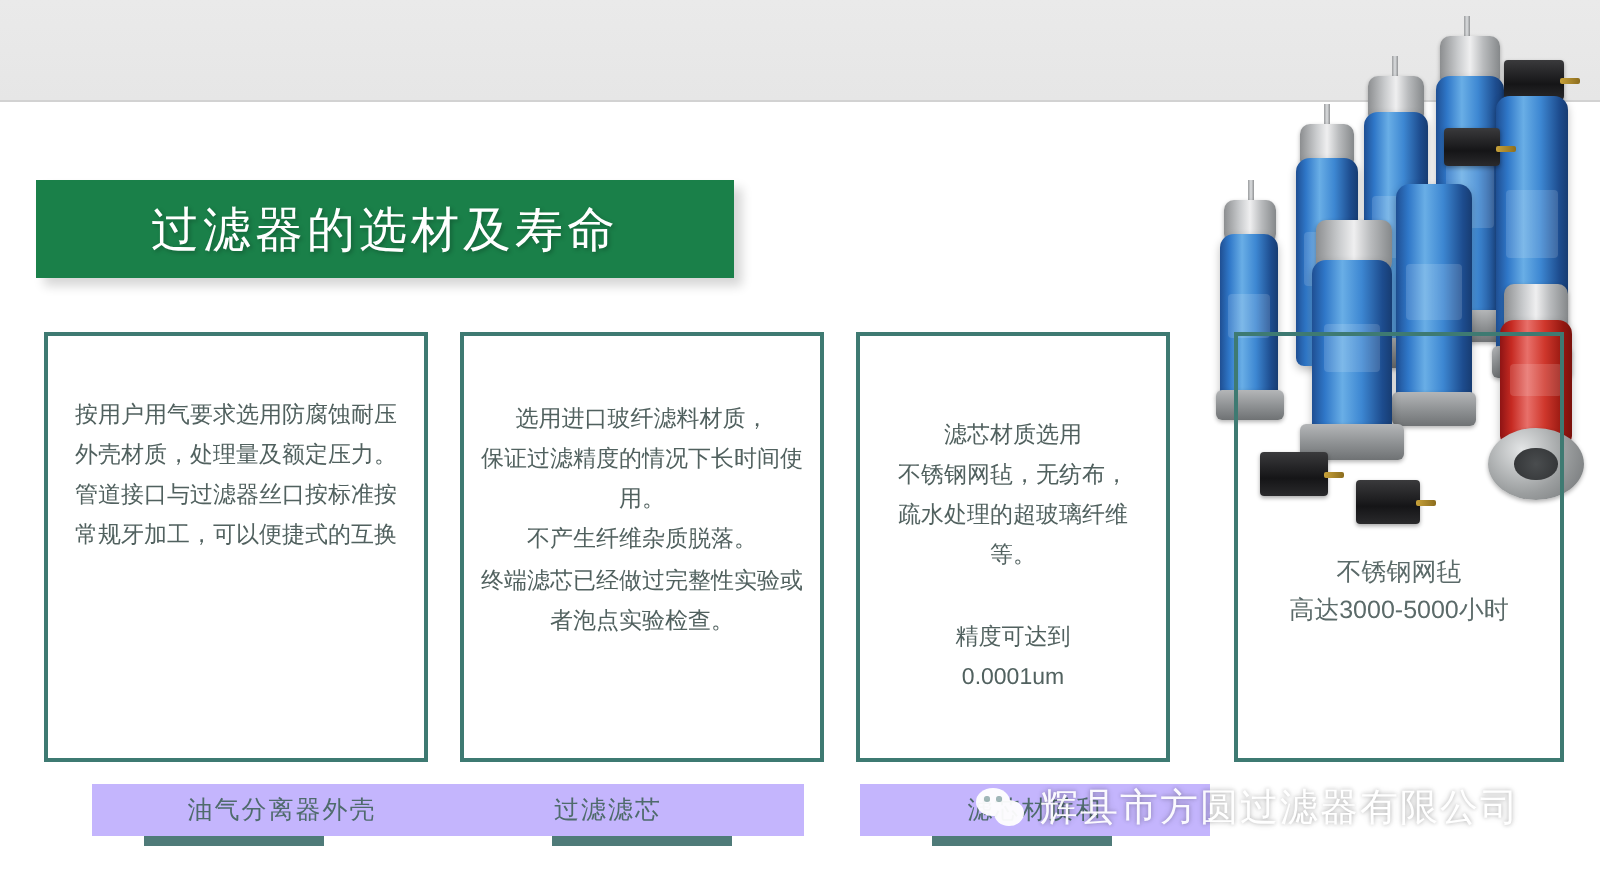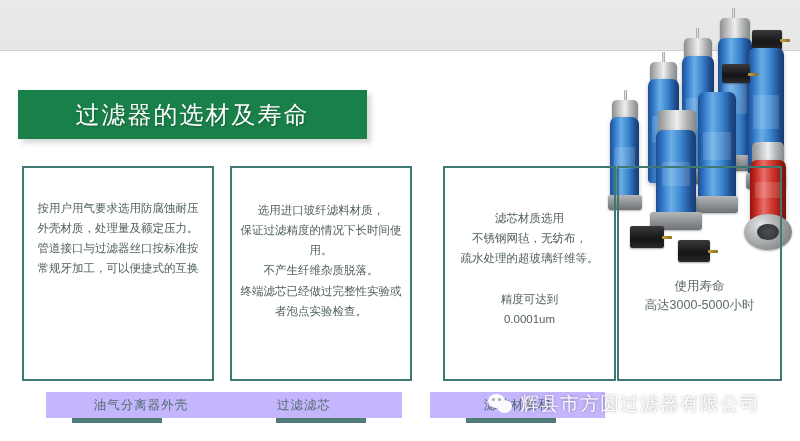--- a/index.html
+++ b/index.html
@@ -45,21 +45,21 @@
   .box-text{
     position:absolute;left:8px;right:8px;top:30px;
     text-align:center;
     color:#51615f;
     font-size:11.5px;
     line-height:1.75;
     white-space:pre-line;
   }
   .box1{left:22px;width:192px;}
   .box2{left:230px;width:182px;}
-  .box3{left:443px;width:173px;}
+  .box3{left:428px;width:157px;}
   .box4{left:617px;width:165px;}
 
   .box2 .box-text{top:32px;}
   .box3 .box-text{top:40px;}
 
   
   .footlabel{
     position:absolute;top:392px;height:26px;
     background:#c4b5fd;
     display:flex;align-items:center;justify-content:center;
@@ -254,21 +254,21 @@
     <div class="box-text">滤芯材质选用
 不锈钢网毡，无纺布，
 疏水处理的超玻璃纤维等。
 
 精度可达到
 0.0001um</div>
   </div>
   <div class="box box4"></div>
 
   <div class="caption">
-    <span>使用寿命</span>
+    <span>不锈钢网毡</span>
     <span>高达3000-5000小时</span>
   </div>
 
   <div class="footlabel fl1">油气分离器外壳</div>
   <div class="footunder fu1"></div>
 
   <div class="footlabel fl2">过滤滤芯</div>
   <div class="footunder fu2"></div>
 
   <div class="footlabel fl3">滤芯材质和</div>

